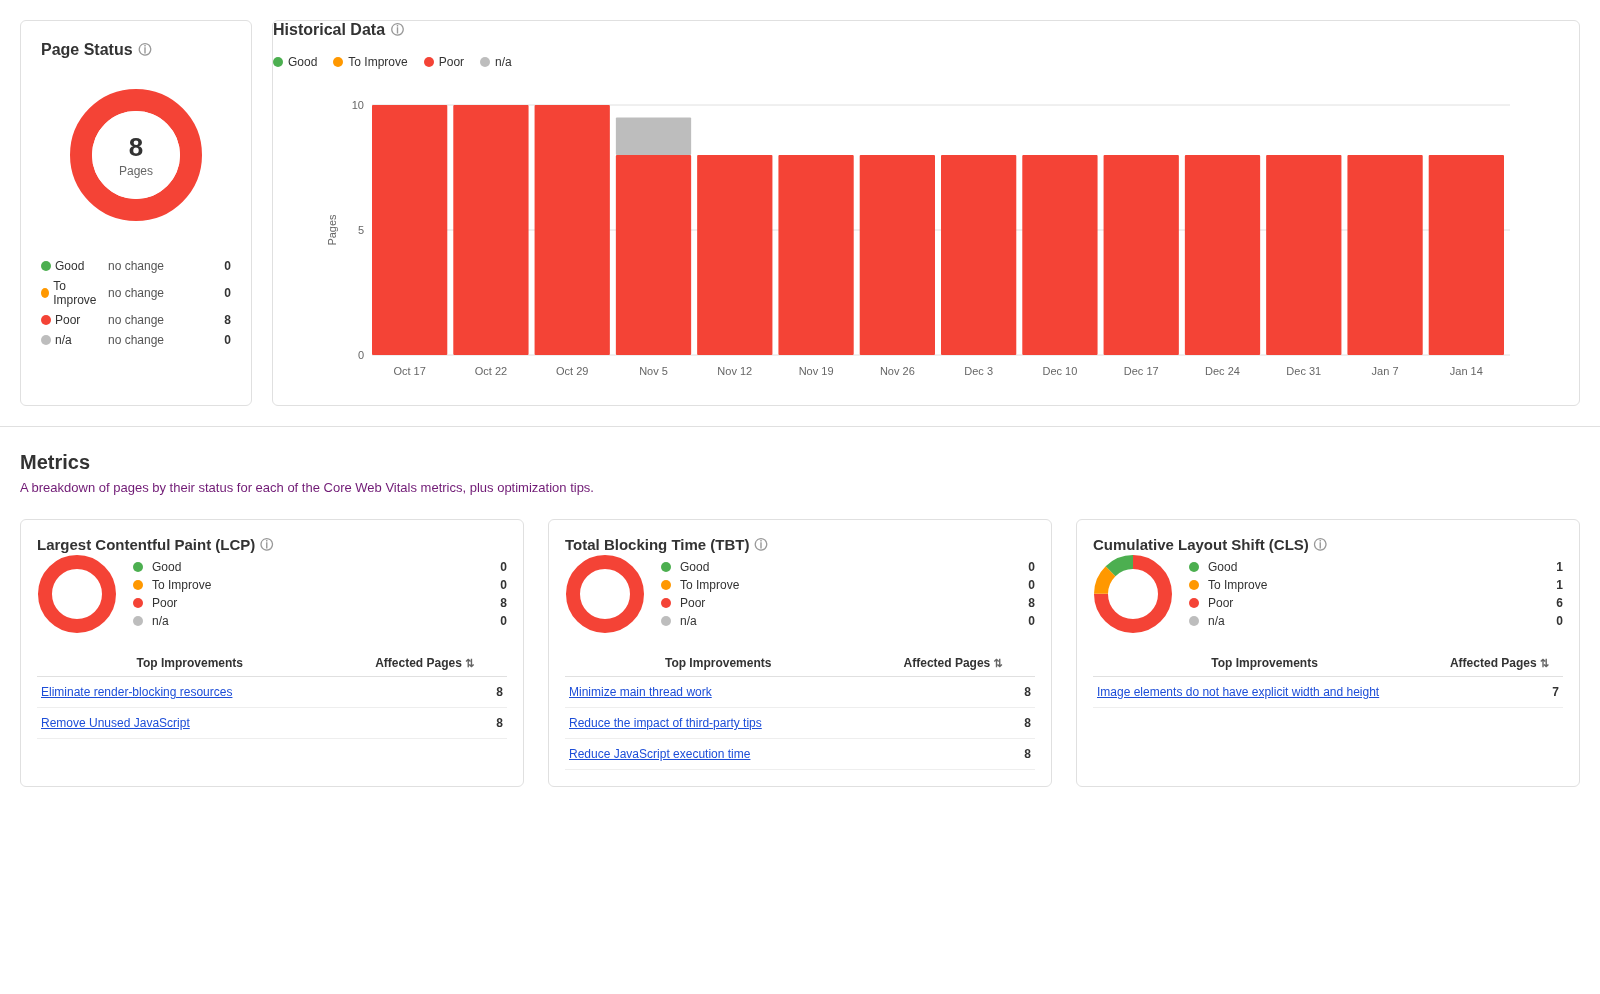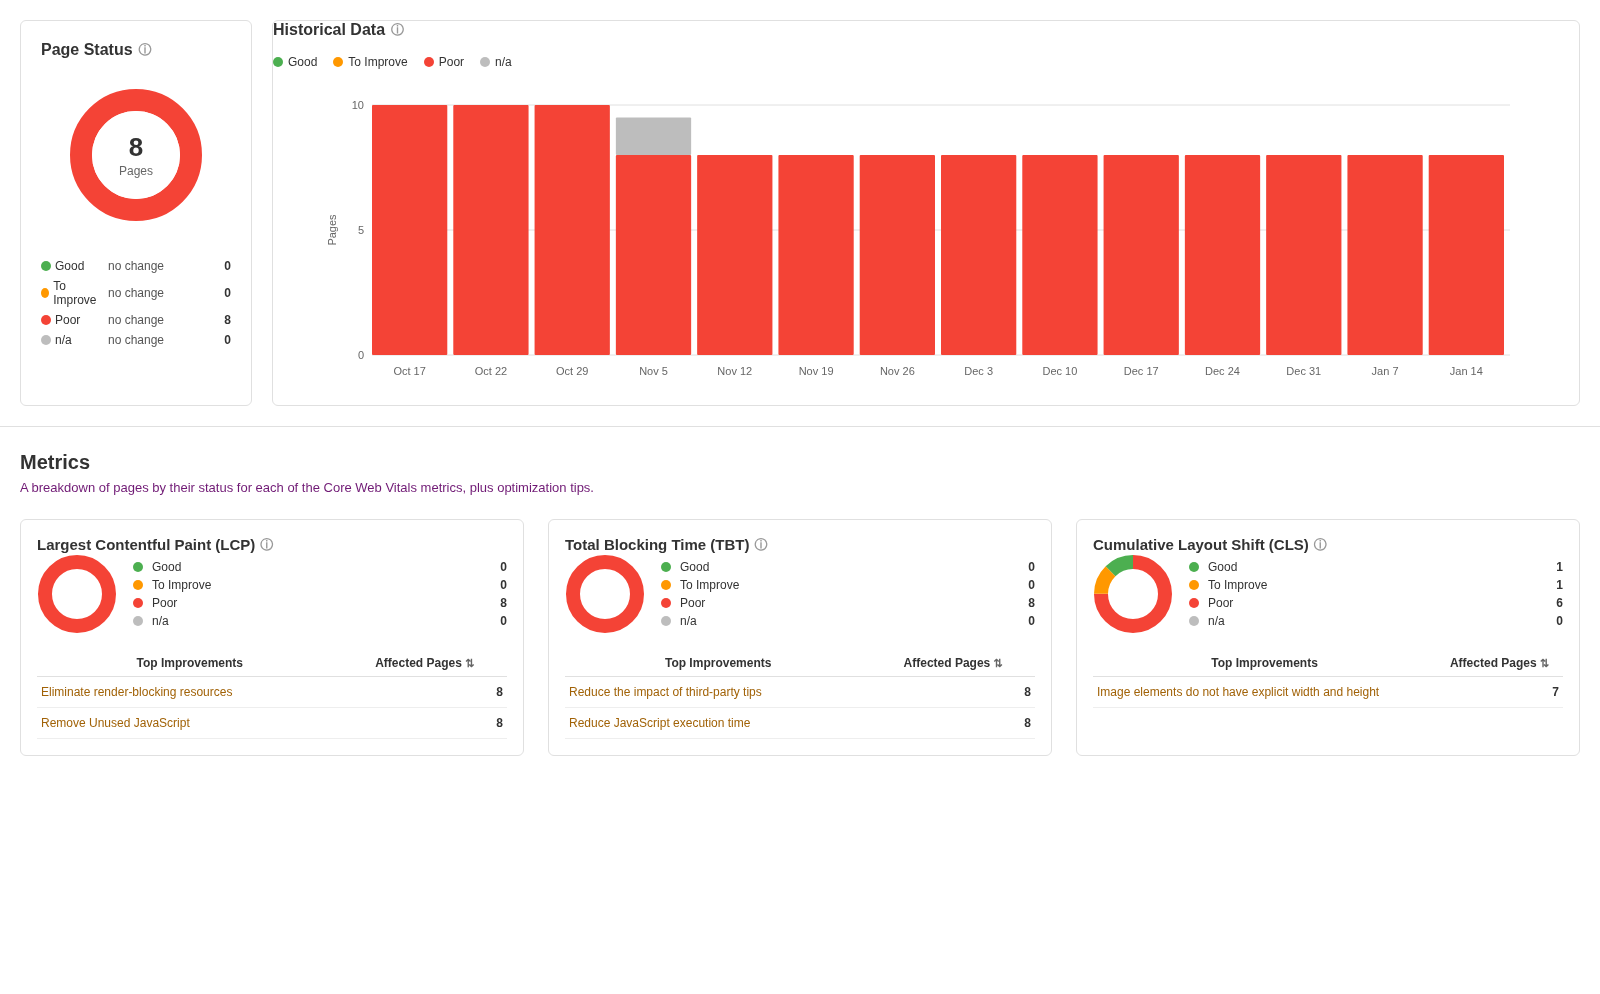--- a/index.html
+++ b/index.html
@@ -228,21 +228,22 @@
     }
 
     .improvements-table th.right-align {
       text-align: center;
     }
 
     .improvements-table td {
       font-size: 12px;
       padding: 8px 4px;
       border-bottom: 1px solid #eee;
-      color: #a16207;
+      color: #1d4ed8;
+      text-decoration: underline;
     }
 
     .improvements-table td.count {
       text-align: right;
       color: #333;
       text-decoration: none;
       font-weight: 600;
     }
 
     .filter-icon {
@@ -470,20 +471,24 @@
         </div>
         <table class="improvements-table">
           <thead>
             <tr>
       <th>Top Improvements</th>
       <th class="right-align">Affected Pages <span class="filter-icon">⇅</span></th>
     </tr>
           </thead>
           <tbody>
             <tr>
+              <td>Minimize main thread work</td>
+              <td class="count">8</td>
+            </tr>
+            <tr>
               <td>Reduce the impact of third-party tips</td>
               <td class="count">8</td>
             </tr>
             <tr>
               <td>Reduce JavaScript execution time</td>
               <td class="count">8</td>
             </tr>
           </tbody>
         </table>
       </div>

